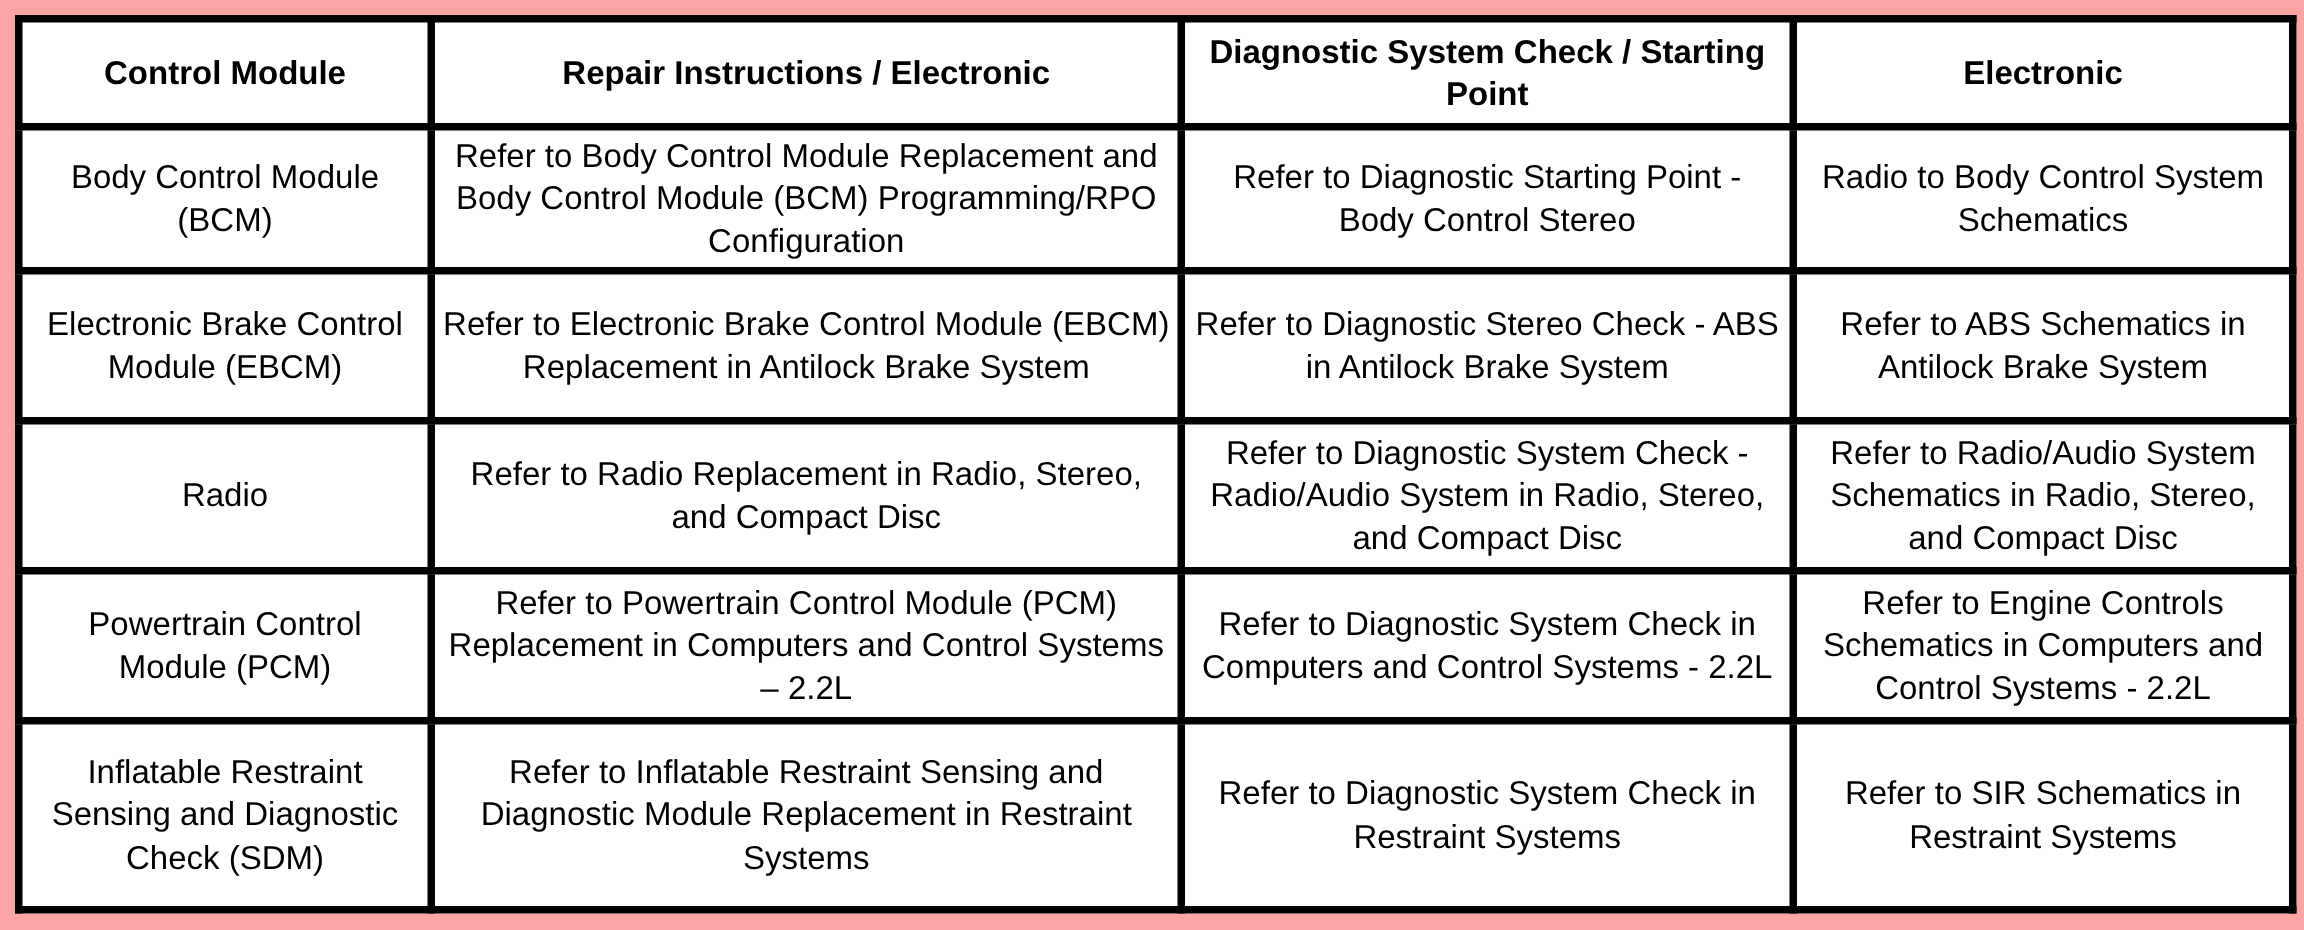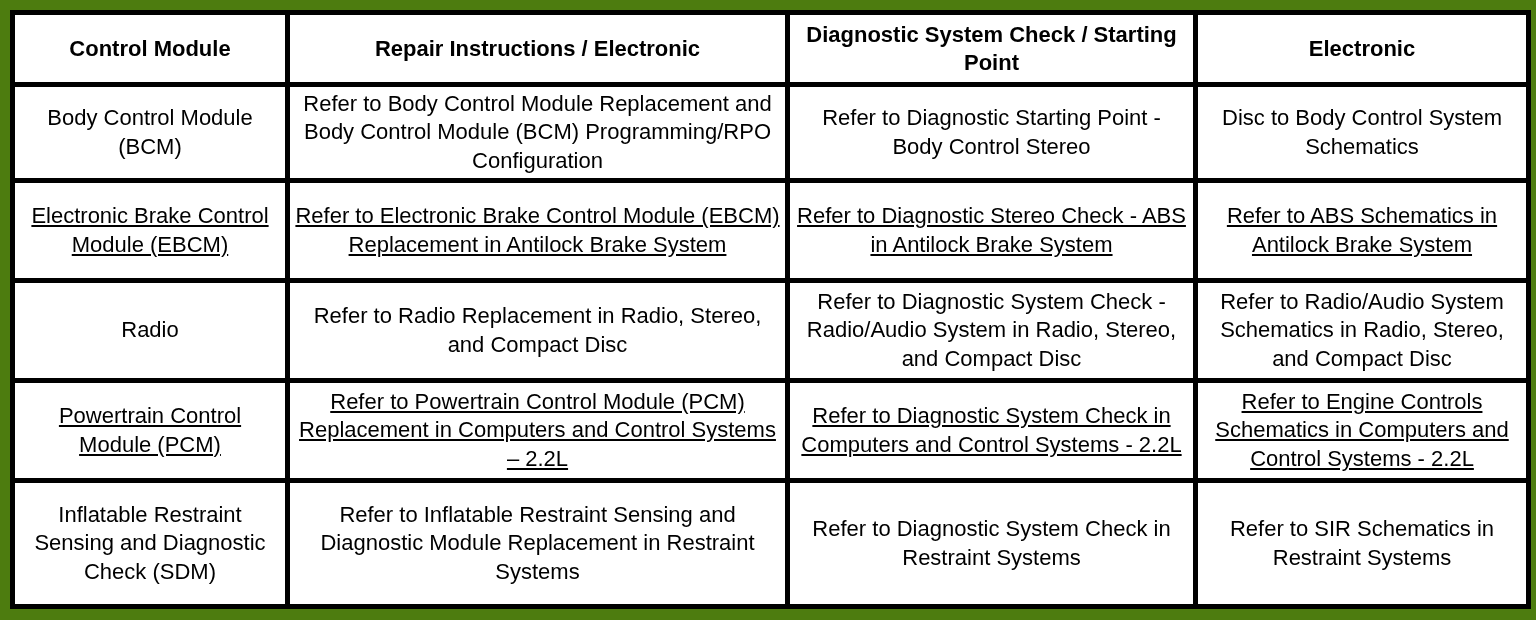--- a/index.html
+++ b/index.html
@@ -8,21 +8,21 @@
     background: #ffffff;
     width: 1536px;
     height: 620px;
     overflow: hidden;
     font-family: "Liberation Sans", sans-serif;
   }
   .page {
     position: relative;
     width: 1536px;
     height: 620px;
-    background: #4d7c0f;
+    background: #fca5a5;
   }
   table.ref-table {
     position: absolute;
     left: 10px;
     top: 10px;
     width: 1516px;
     border-collapse: collapse;
     table-layout: fixed;
     background: #ffffff;
   }
@@ -44,23 +44,23 @@
     font-size: 22px;
     font-weight: normal;
     line-height: 1.3;
   }
   col.c1 { width: 275px; }
   col.c2 { width: 500px; }
   col.c3 { width: 408px; }
   col.c4 { width: 333px; }
   tr.hrow { height: 72px; }
   tr.r0 { height: 96px; }
-  tr.r1 { height: 100px; text-decoration: underline; }
+  tr.r1 { height: 100px; }
   tr.r2 { height: 100px; }
-  tr.r3 { height: 100px; text-decoration: underline; }
+  tr.r3 { height: 100px; }
   tr.r4 { height: 126px; }
 </style>
 </head>
 <body>
 
 <div class="page">
   <table class="ref-table">
     <colgroup>
       <col class="c1">
       <col class="c2">
@@ -73,21 +73,21 @@
         <th>Repair Instructions / Electronic</th>
         <th>Diagnostic System Check / Starting Point</th>
         <th>Electronic</th>
       </tr>
     </thead>
     <tbody>
       <tr class="r0">
         <td>Body Control Module (BCM)</td>
         <td>Refer to Body Control Module Replacement and Body Control Module (BCM) Programming/RPO Configuration</td>
         <td>Refer to Diagnostic Starting Point - Body Control Stereo</td>
-        <td>Disc to Body Control System Schematics</td>
+        <td>Radio to Body Control System Schematics</td>
       </tr>
       <tr class="r1">
         <td>Electronic Brake Control Module (EBCM)</td>
         <td>Refer to Electronic Brake Control Module (EBCM) Replacement in Antilock Brake System</td>
         <td>Refer to Diagnostic Stereo Check - ABS in Antilock Brake System</td>
         <td>Refer to ABS Schematics in Antilock Brake System</td>
       </tr>
       <tr class="r2">
         <td>Radio</td>
         <td>Refer to Radio Replacement in Radio, Stereo, and Compact Disc</td>

